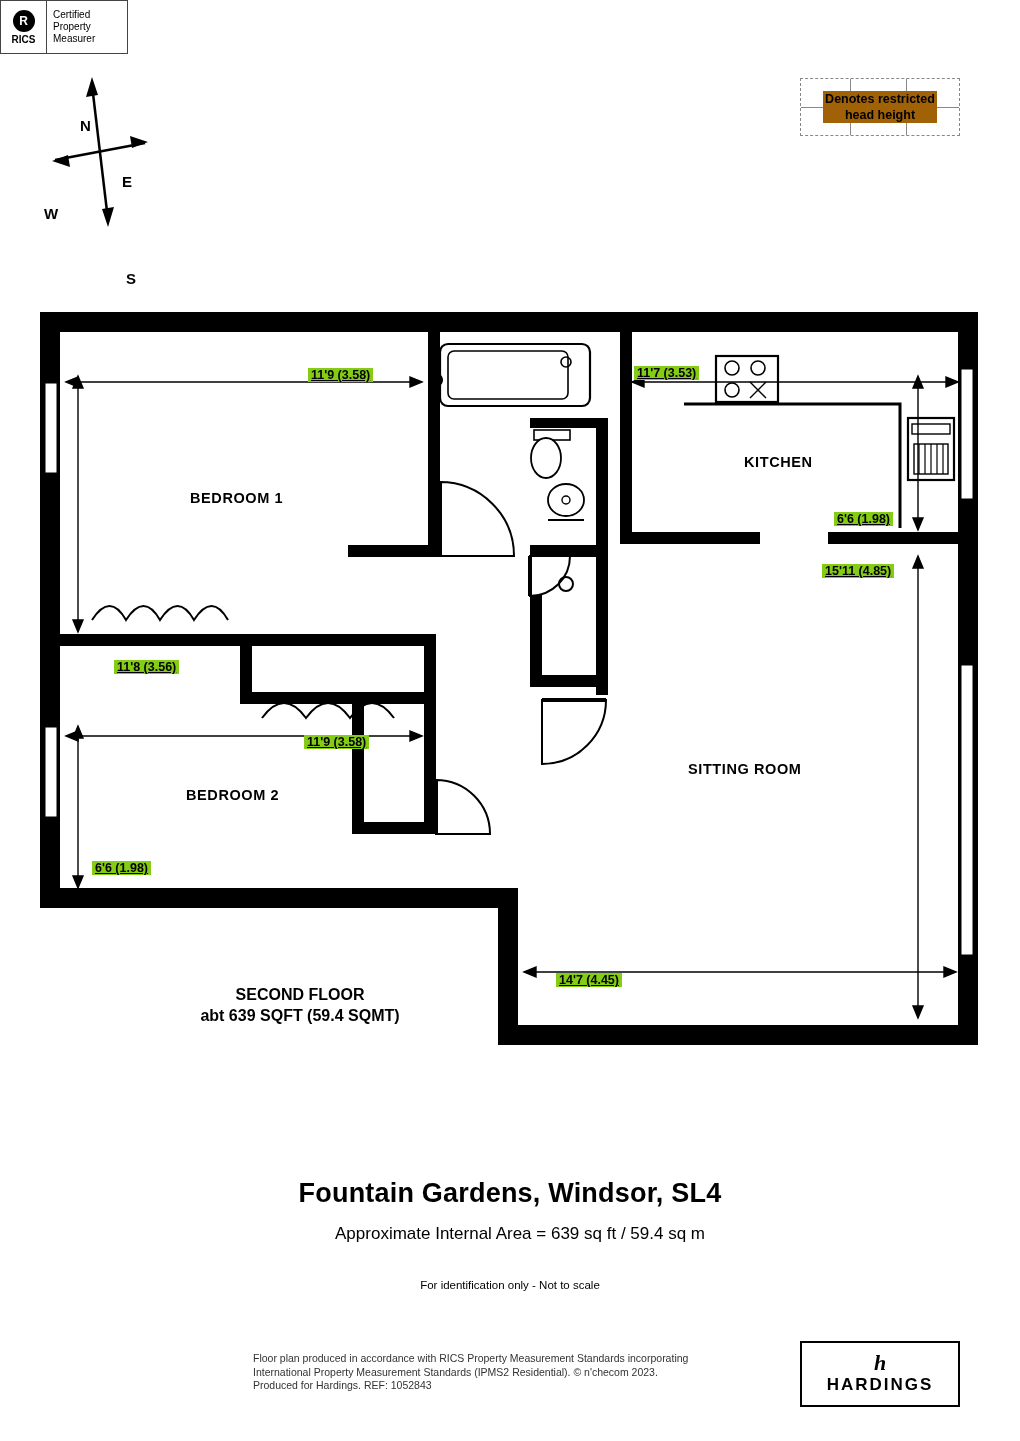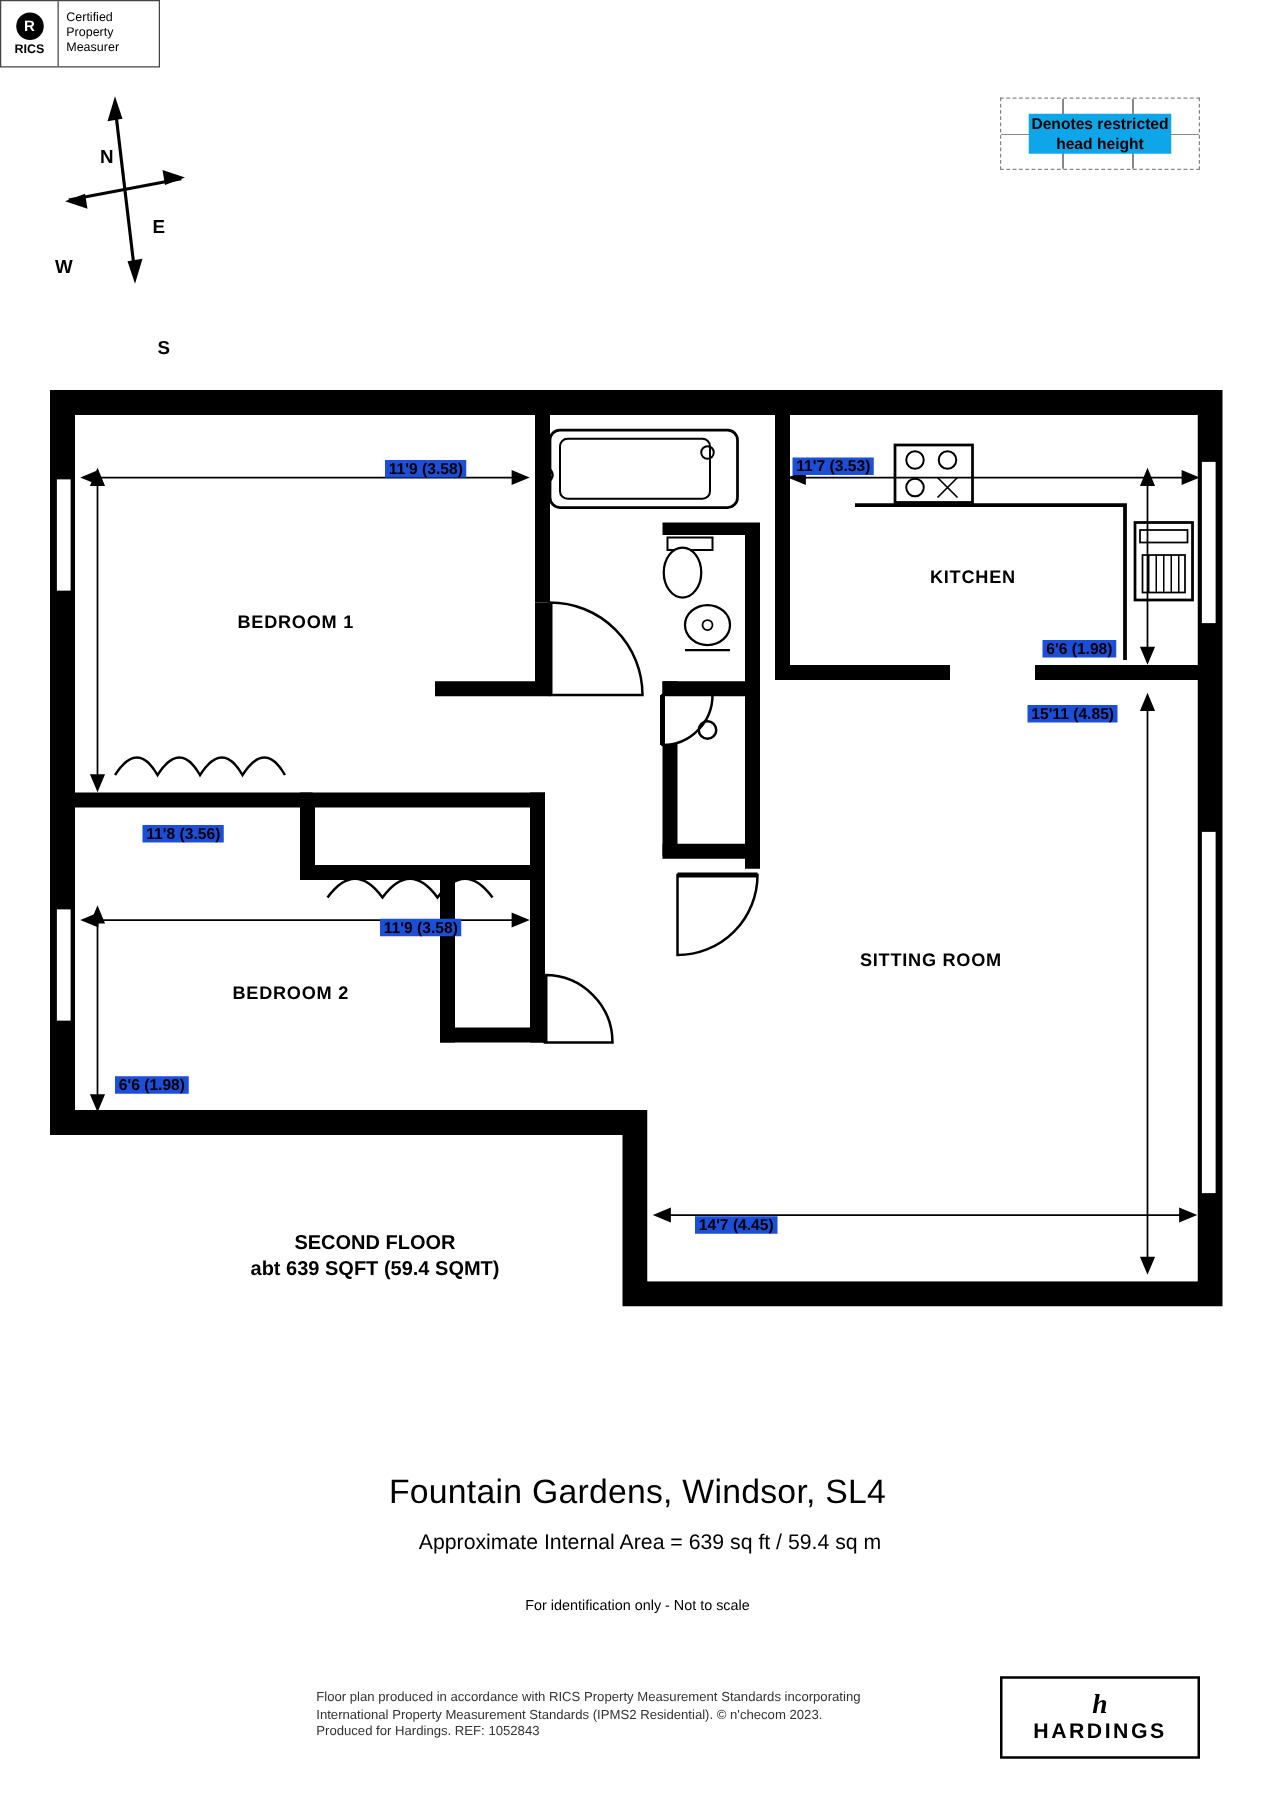--- a/index.html
+++ b/index.html
@@ -49,59 +49,60 @@
       linear-gradient(to right, transparent 105px, #888 105px, #888 106px, transparent 106px),
       linear-gradient(to bottom, transparent 28px, #888 28px, #888 29px, transparent 29px);
     pointer-events: none;
   }
   .key-text {
     position: relative;
     text-align: center;
     font-size: 12.5px;
     font-weight: bold;
     line-height: 16px;
-    background: #0ea5e9;
+    background: #a16207;
     padding: 0 2px;
     z-index: 2;
   }
 
   
   #plan { left: 0; top: 0; width: 1020px; height: 1100px; }
 
   .room-label {
     position: absolute;
     font-size: 14.5px;
     font-weight: bold;
     letter-spacing: 0.6px;
     white-space: nowrap;
   }
   .dim {
     position: absolute;
     font-size: 12.5px;
     font-weight: bold;
     white-space: nowrap;
-    background: #1d4ed8;
+    background: #84cc16;
     padding: 0 3px;
+    text-decoration: underline;
   }
   .floor-title {
     position: absolute;
     font-size: 16px;
     font-weight: bold;
     text-align: center;
     line-height: 21px;
     white-space: nowrap;
   }
 
   
   .title-main {
     position: absolute;
     width: 100%;
     text-align: center;
     font-size: 27px;
-    font-weight: normal;
+    font-weight: bold;
     letter-spacing: 0.2px;
   }
   .title-sub {
     position: absolute;
     width: 100%;
     text-align: center;
     font-size: 17px;
   }
   .title-note {
     position: absolute;

